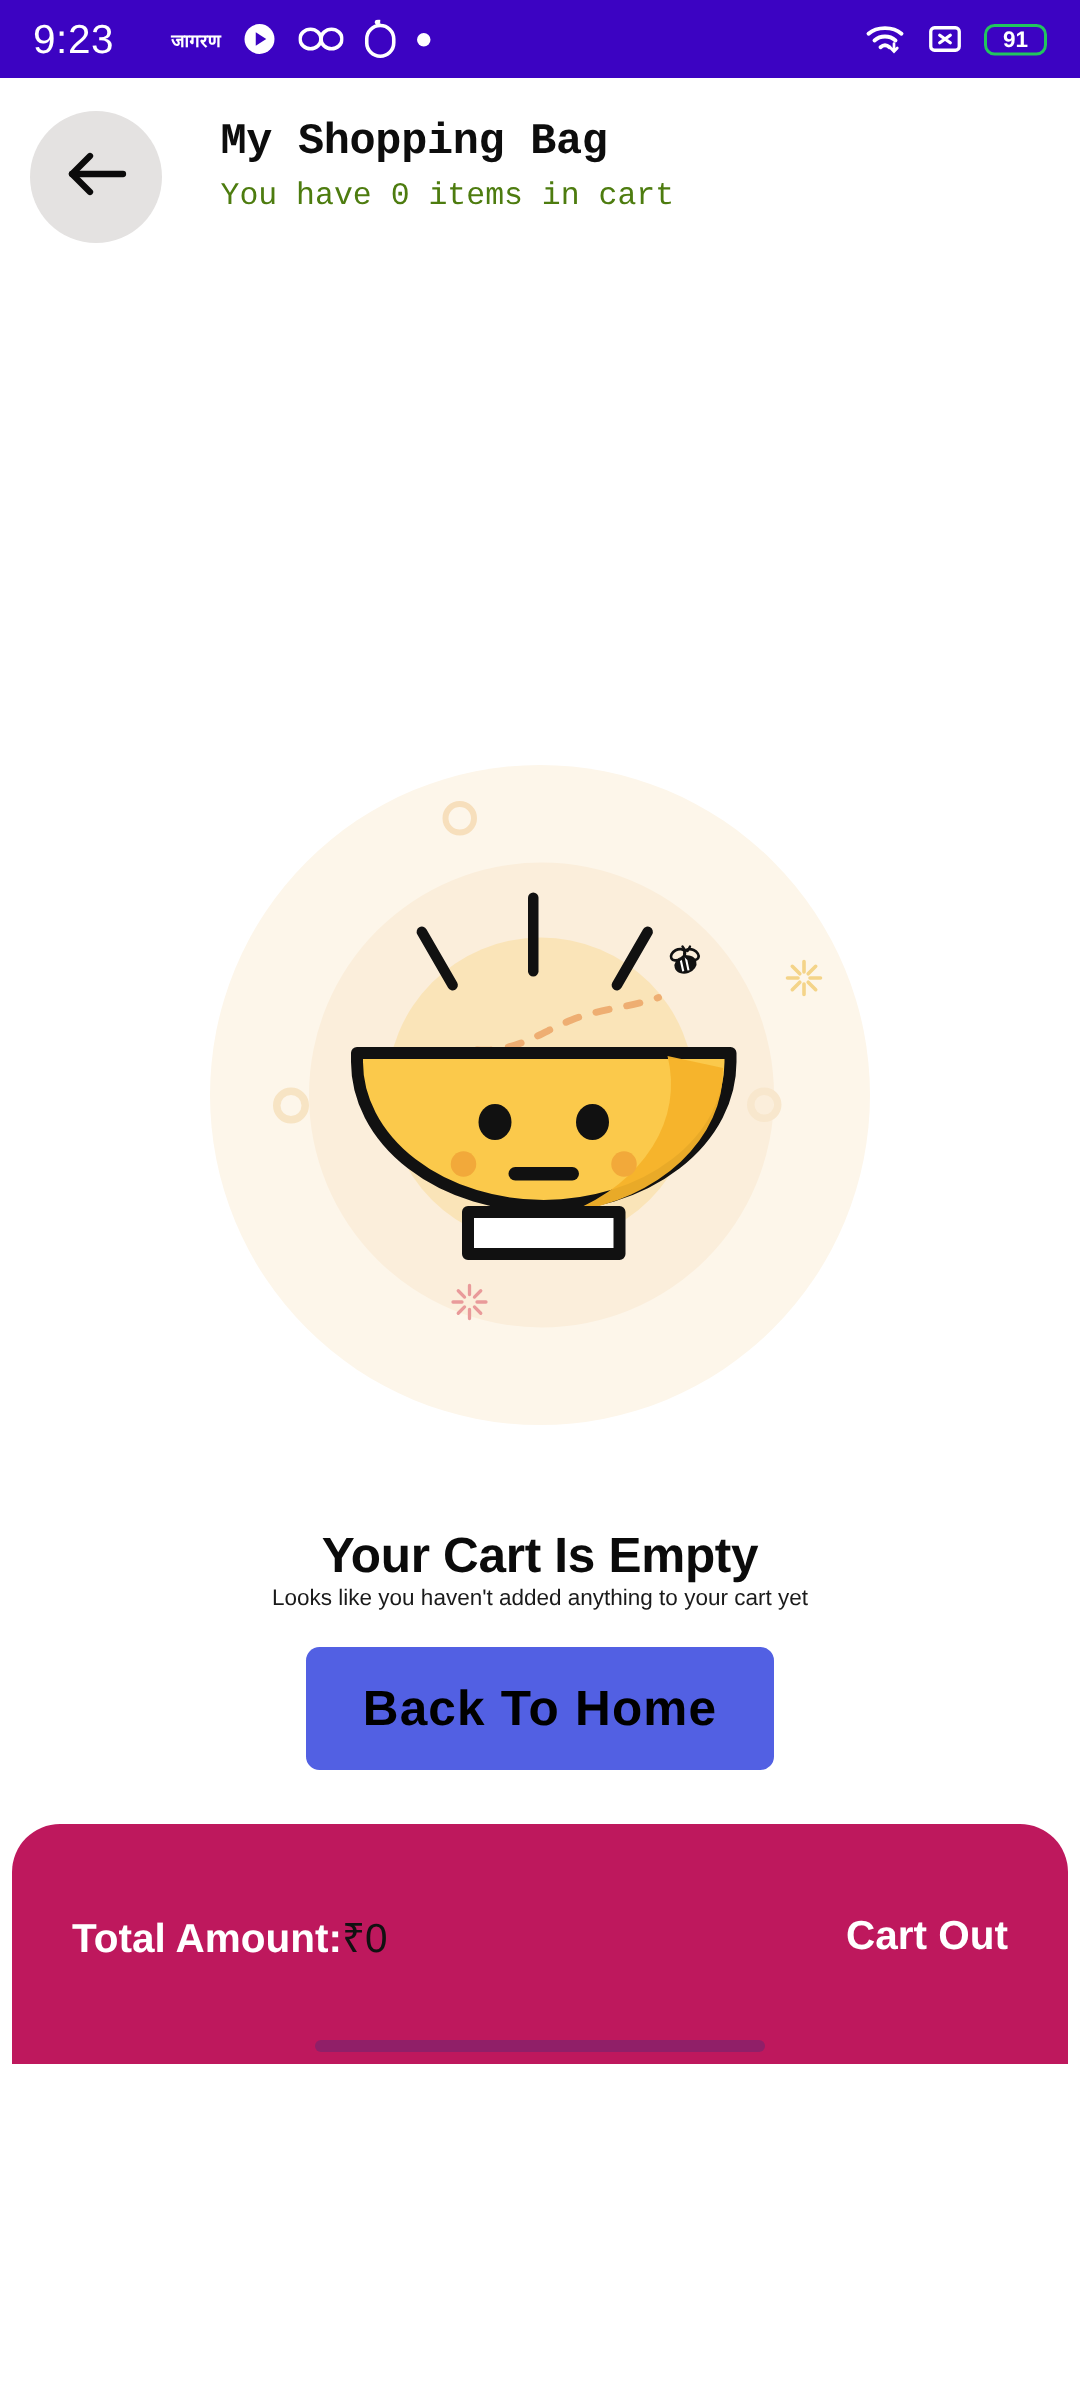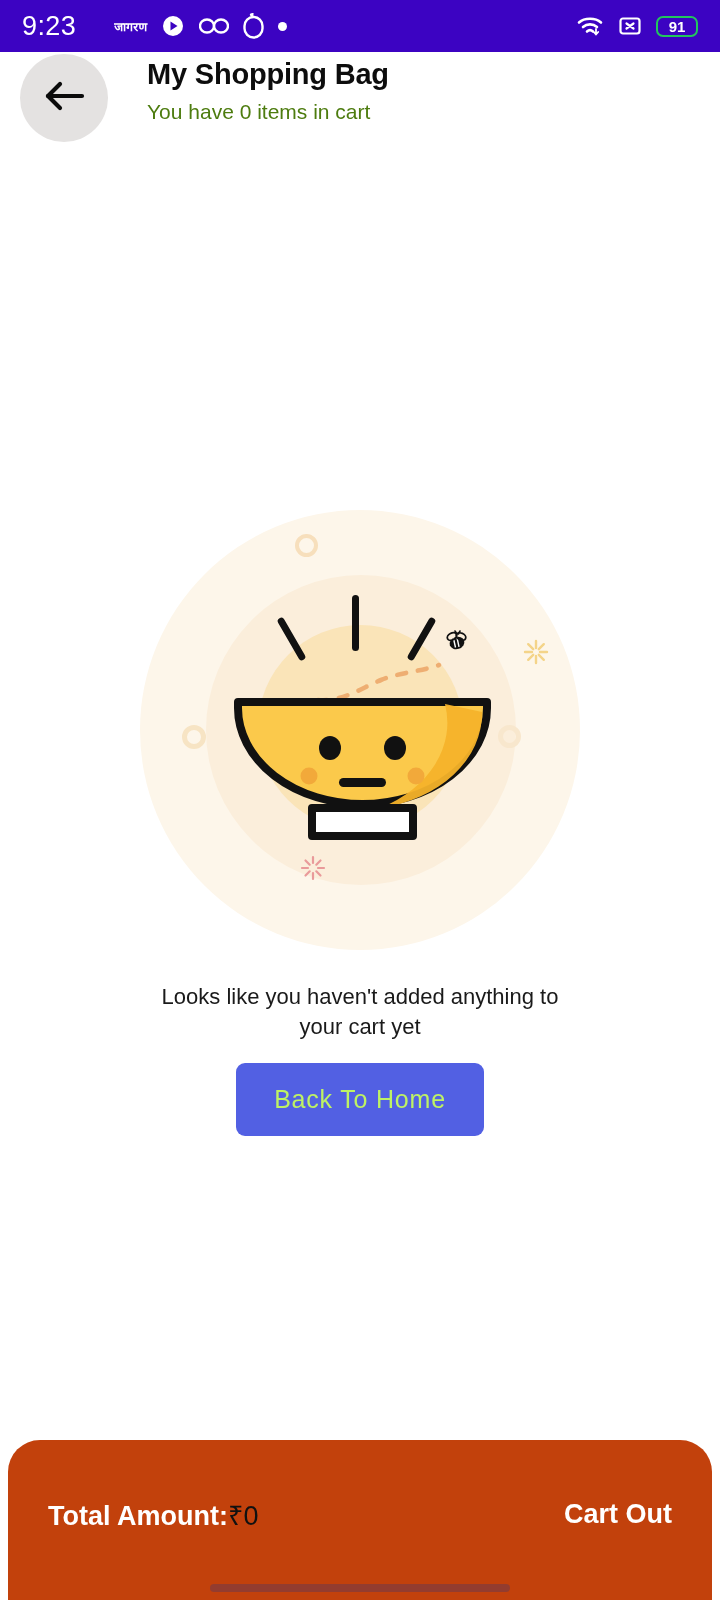--- a/index.html
+++ b/index.html
@@ -2,42 +2,42 @@
 <html><head>
 <meta charset="utf-8">
 <style>
   * { margin:0; padding:0; box-sizing:border-box; }
   html, body {
     width:720px; height:1600px;
     font-family:"Liberation Sans", sans-serif;
     background:#ffffff;
     overflow:hidden;
   }
-  .phone { position:relative; width:720px; height:1600px; background:#fff; }
+  .phone { position:relative; width:720px; height:1376px; background:#fff; }
 
   
   .statusbar {
     position:absolute; top:0; left:0; width:720px; height:52px;
     background:#3c03c2; color:#fff;
     display:flex; align-items:center; justify-content:space-between;
     padding:0 22px;
   }
   .sb-left { display:flex; align-items:center; gap:14px; }
   .sb-time { font-size:27px; font-weight:400; letter-spacing:.4px; }
   .sb-hindi { font-size:12px; font-weight:700; letter-spacing:.2px;margin-left:24px; }
   .sb-right { display:flex; align-items:center; gap:14px; }
   .ic { display:inline-flex; align-items:center; justify-content:center; }
   .batt {
     border:2px solid #22c55e; border-radius:7px; padding:1px 6px;
     font-size:15px; font-weight:700; line-height:1; min-width:42px; text-align:center;
   }
   .dot-ic { width:9px; height:9px; border-radius:50%; background:#fff; display:block; }
 
   
-  .header { position:absolute; top:40px; left:0; width:720px; height:115px; }
+  .header { position:absolute; top:60px; left:0; width:720px; height:115px;font-family:Liberation Mono, monospace; }
   .back-btn {
     position:absolute; left:20px; top:14px; width:88px; height:88px;
     border-radius:50%; background:#e4e2e1;
     display:flex; align-items:center; justify-content:center;
     cursor:pointer;
   }
   .titles { position:absolute; left:147px; top:18px; }
   .page-title { font-size:29px; font-weight:700; color:#0d0d0d; letter-spacing:-.2px; }
   .page-sub { font-size:21px; color:#4d7c0f; margin-top:9px; }
 
@@ -75,33 +75,33 @@
   
   .dec { position:absolute; }
   .plus { position:relative; }
   .plus::before, .plus::after { content:""; position:absolute; background:currentColor; border-radius:2px; }
   .plus::before { width:100%; height:4px; top:50%; left:0; transform:translateY(-50%); }
   .plus::after  { height:100%; width:4px; left:50%; top:0; transform:translateX(-50%); }
   .ring { border-radius:50%; border-style:solid; }
 
   .txt-title { font-size:33px; font-weight:700; color:#0b0b0b; margin-top:58px; letter-spacing:-.2px; }
   .txt-sub {
-    font-size:22px; color:#1a1a1a; margin-top:22px;
+    font-size:15px; color:#1a1a1a; 
     text-align:center; line-height:1.35; max-width:420px;
   }
   .home-btn {
-    margin-top:22px; background:#5260e3; color:#bef264;
-    font-size:25px; font-weight:400; letter-spacing:.8px;
+    margin-top:22px; background:#5260e3; color:#000000;
+    font-size:33px; font-weight:700; letter-spacing:.8px;
     border:none; border-radius:9px; padding:22px 38px; cursor:pointer;
   }
 
   
   .bottombar {
     position:absolute; left:8px; bottom:0; width:704px; height:160px;
-    background:#c2410c; border-radius:32px 32px 0 0;
+    background:#be185d; border-radius:32px 32px 0 0;
     display:flex; align-items:center; justify-content:space-between;
     padding:11px 40px 22px 40px;
   }
   .total { font-size:27px; font-weight:700; color:#fff; }
   .total .amt { color:#111; font-weight:400; }
   .checkout { font-size:27px; font-weight:700; color:#fff; cursor:pointer; }
   .gesture {
     position:absolute; left:50%; transform:translateX(-50%); bottom:8px;
     width:300px; height:8px; border-radius:5px; background:rgba(40,50,130,.30);
   }
@@ -234,20 +234,21 @@
 
           <ellipse cx="100" cy="58" rx="11" ry="12" fill="#111"></ellipse>
           <ellipse cx="165" cy="58" rx="11" ry="12" fill="#111"></ellipse>
           <circle cx="79" cy="86" r="8.5" fill="#f2a93a"></circle>
           <circle cx="186" cy="86" r="8.5" fill="#f2a93a"></circle>
           <rect x="109" y="88" width="47" height="9" rx="4.5" fill="#111"></rect>
         </svg>
       </div>
     </div>
 
+    <div class="txt-title">Your Cart Is Empty</div>
     <div class="txt-sub">Looks like you haven't added anything to your cart yet</div>
     <button class="home-btn">Back To Home</button>
   </div>
 
   <div class="bottombar">
     <div class="total">
       <span>Total Amount:</span><span class="amt">₹0</span>
     </div>
     <div class="checkout">Cart Out</div>
     <div class="gesture"></div>

